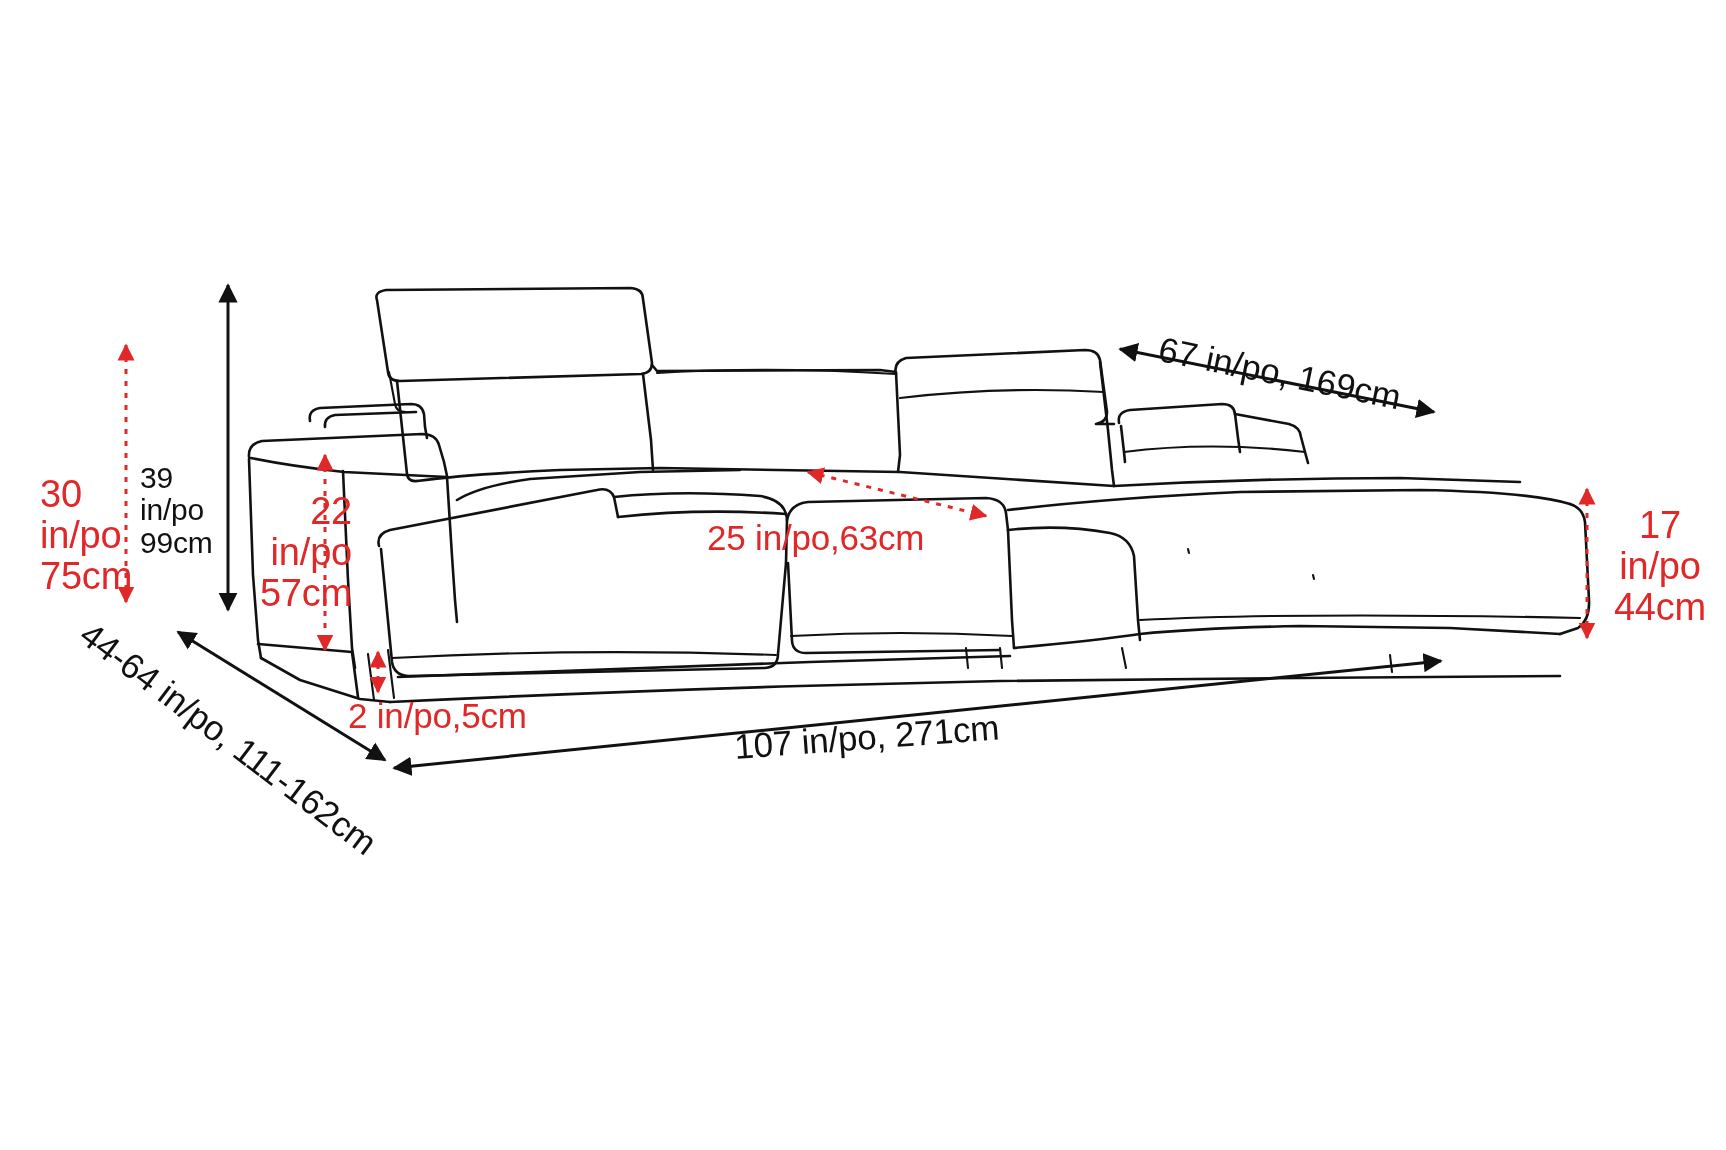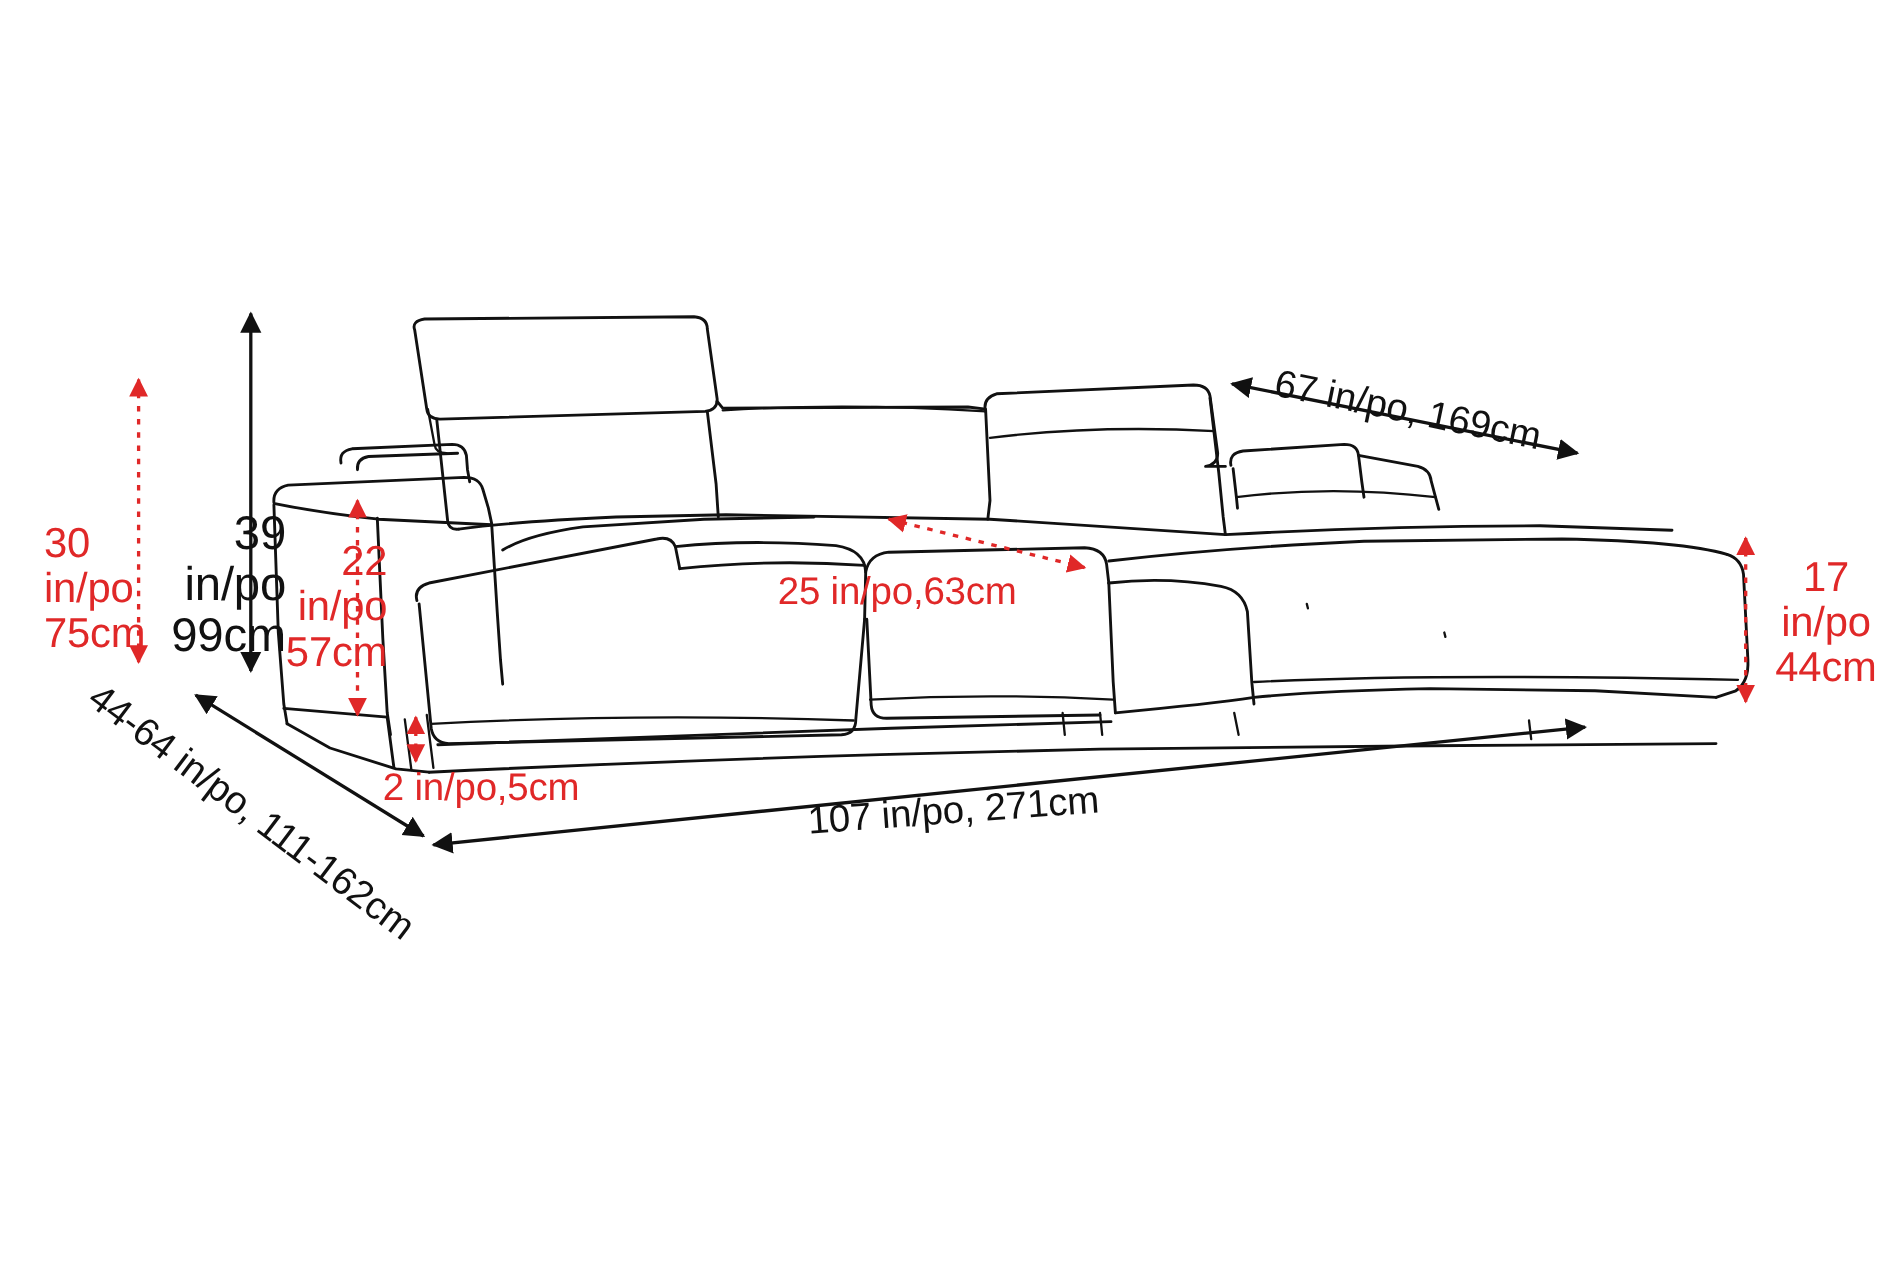--- a/index.html
+++ b/index.html
@@ -69,22 +69,22 @@
     top: 462px;
     width: 118px;
     text-align: left;
     font-size: 38px;
     margin-top: 12px;
   }
   .lbl-39 {
     left: 140px;
     top: 462px;
     width: 120px;
-    text-align: right;
-    font-size: 43px;
+    text-align: left;
+    font-size: 30px;
   }
   .lbl-22 {
     left: 242px;
     top: 491px;
     width: 110px;
     text-align: right;
     font-size: 38px;
   }
   .lbl-17 {
     left: 1598px;

